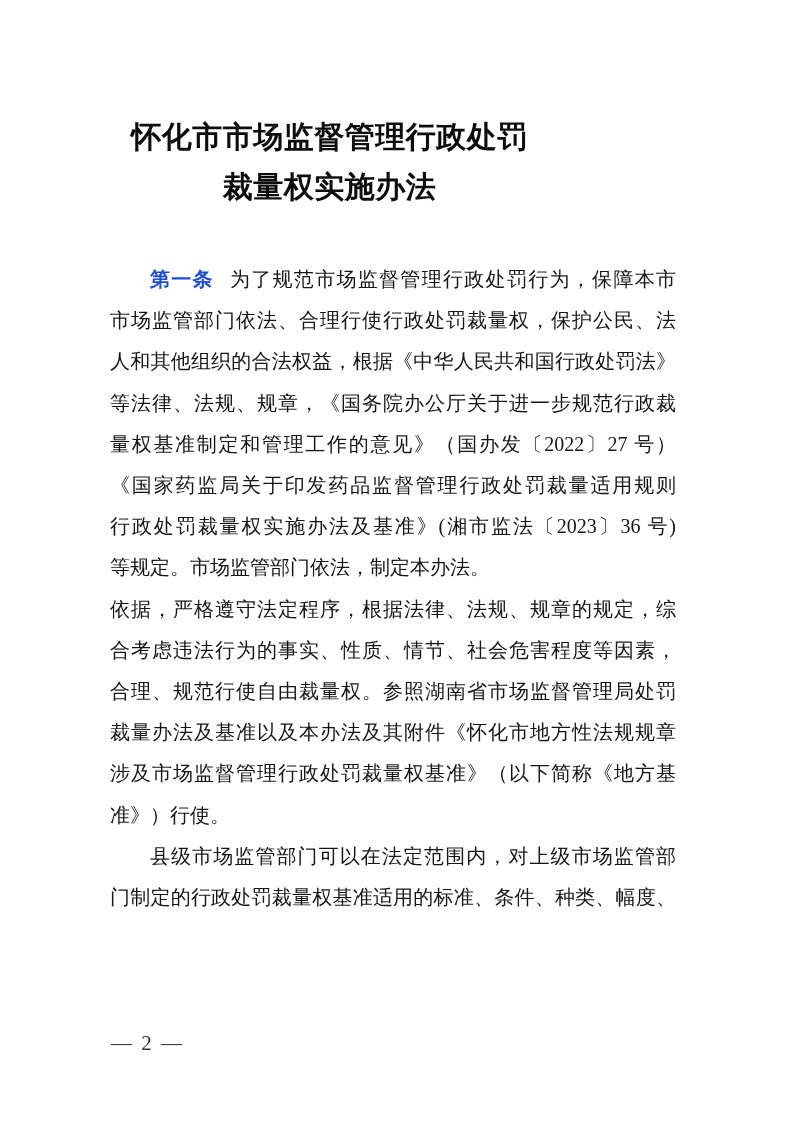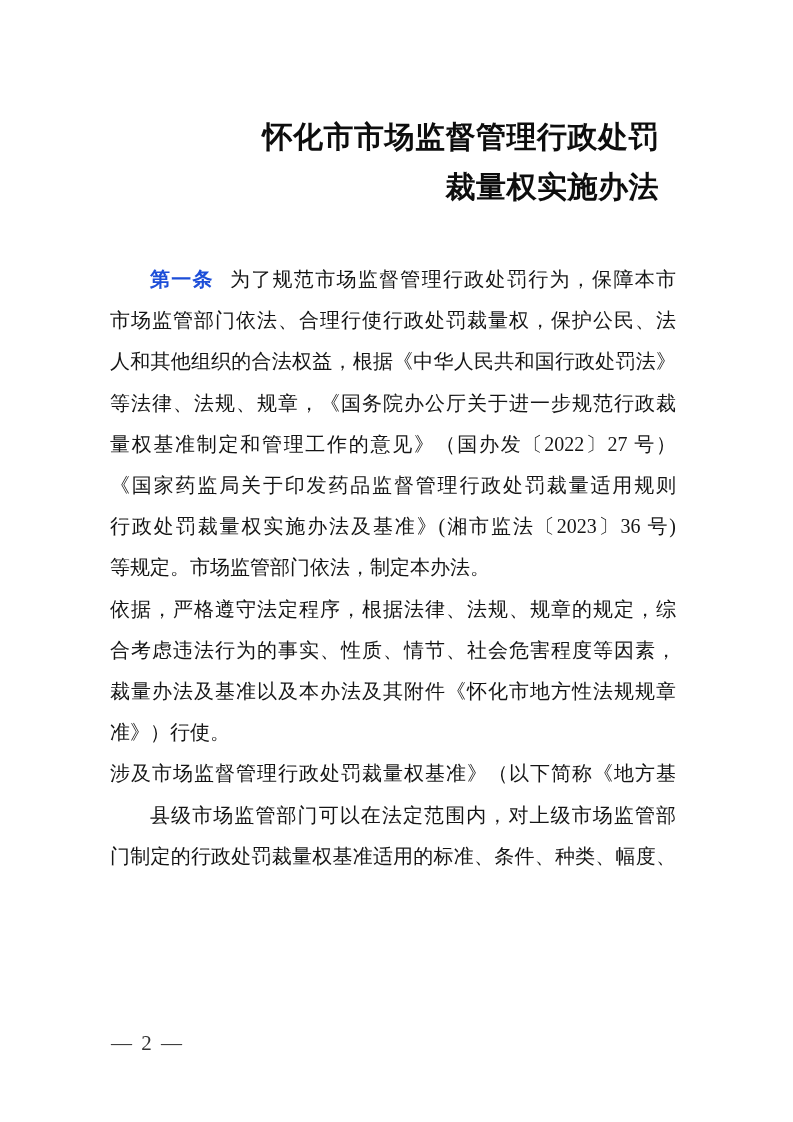--- a/index.html
+++ b/index.html
@@ -14,21 +14,21 @@
     background: #ffffff;
     overflow: hidden;
     color: #151515;
     font-family: "Liberation Serif", "DejaVu Serif", serif;
   }
   .doc-title {
     position: absolute;
     top: 112px;
     left: 0;
     width: 659px;
-    text-align: right;
+    text-align: center;
     font-weight: bold;
     font-size: 30px;
     line-height: 50px;
     color: #0d0d0d;
     letter-spacing: 0.5px;
   }
   .title-line {
     display: block;
   }
   .body-text {
@@ -83,23 +83,24 @@
     <p class="line indent"><span class="article-label">第一条</span><span>为了规范市场监督管理行政处罚行为，保障本市</span></p>
     <p class="line">市场监管部门依法、合理行使行政处罚裁量权，保护公民、法</p>
     <p class="line">人和其他组织的合法权益，根据《中华人民共和国行政处罚法》</p>
     <p class="line">等法律、法规、规章，《国务院办公厅关于进一步规范行政裁</p>
     <p class="line">量权基准制定和管理工作的意见》（国办发〔2022〕27 号）</p>
     <p class="line">《国家药监局关于印发药品监督管理行政处罚裁量适用规则</p>
     <p class="line">行政处罚裁量权实施办法及基准》(湘市监法〔2023〕36 号)</p>
     <p class="line last">等规定。市场监管部门依法，制定本办法。</p>
     <p class="line">依据，严格遵守法定程序，根据法律、法规、规章的规定，综</p>
     <p class="line">合考虑违法行为的事实、性质、情节、社会危害程度等因素，</p>
+    <p class="line">合理、规范行使自由裁量权。参照湖南省市场监督管理局处罚</p>
     <p class="line">裁量办法及基准以及本办法及其附件《怀化市地方性法规规章</p>
+    <p class="line">涉及市场监督管理行政处罚裁量权基准》（以下简称《地方基</p>
     <p class="line last">准》）行使。</p>
-    <p class="line">涉及市场监督管理行政处罚裁量权基准》（以下简称《地方基</p>
     <p class="line indent">县级市场监管部门可以在法定范围内，对上级市场监管部</p>
     <p class="line">门制定的行政处罚裁量权基准适用的标准、条件、种类、幅度、</p>
   </div>
 
   <div class="page-footer">
     <span>— 2 —</span>
   </div>
 
 </div>
 

